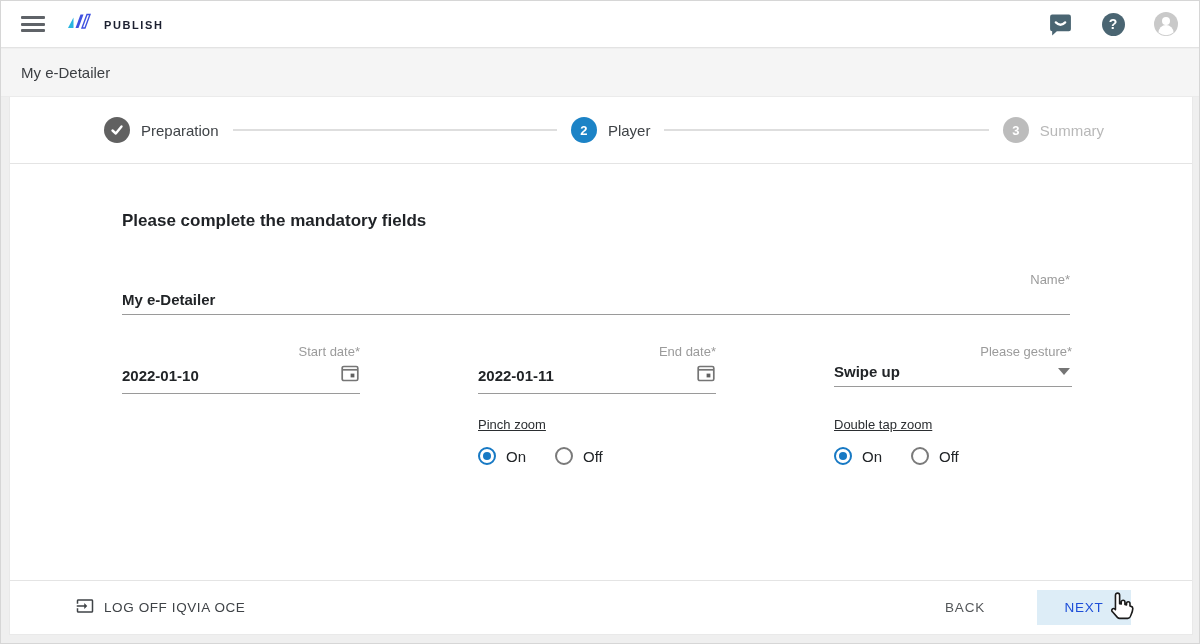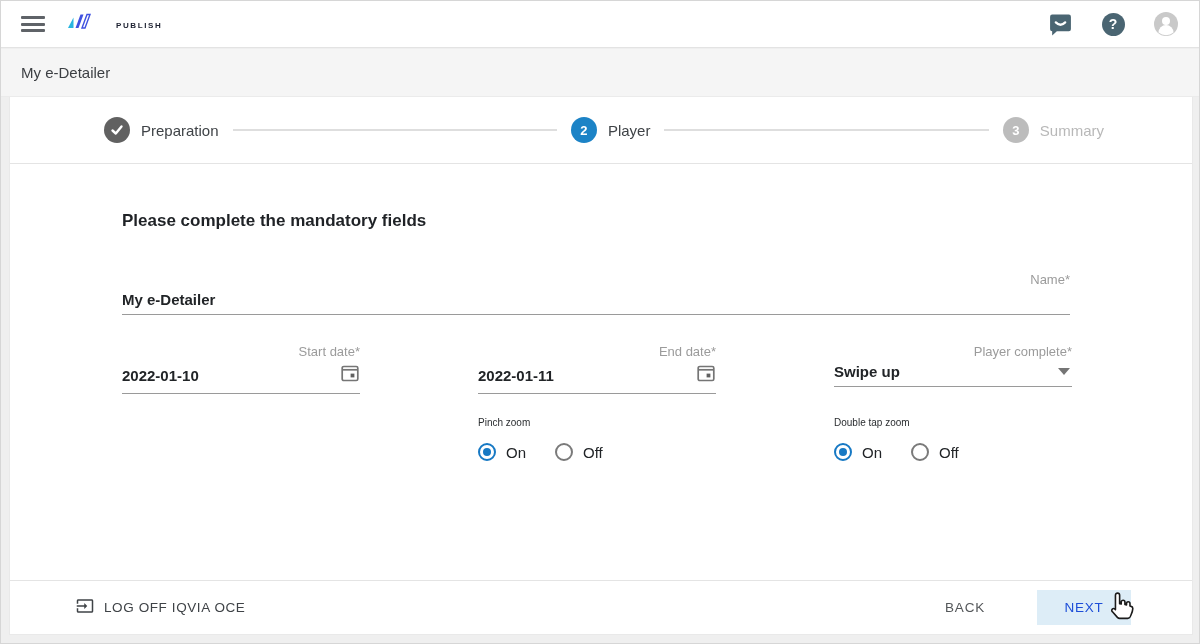--- a/index.html
+++ b/index.html
@@ -4,21 +4,21 @@
 <style>
   * { margin:0; padding:0; box-sizing:border-box; }
   html,body { width:1200px; height:644px; font-family:"Liberation Sans", sans-serif; background:#ffffff; overflow:hidden; }
   .viewport { position:relative; width:1200px; height:644px; border:1px solid #d6d6d6; background:#efefef; }
 
   
   .appbar { position:absolute; top:0; left:0; width:100%; height:47px; background:#ffffff; border-bottom:1px solid #e3e3e3; display:flex; align-items:center; padding:0 20px; }
   .hamburger { width:24px; height:16px; display:flex; flex-direction:column; justify-content:space-between; cursor:pointer; }
   .hamburger span { display:block; height:3px; background:#5f6368; border-radius:1px; }
   .logo { display:flex; align-items:center; margin-left:22px; }
-  .logo-text { font-size:12px; font-weight:700; color:#1c2030; letter-spacing:1.6px; font-variant:small-caps; text-transform:lowercase; margin-left:20px; }
+  .logo-text { font-size:16px; font-weight:700; color:#1c2030; letter-spacing:1.6px; font-variant:small-caps; text-transform:lowercase; margin-left:8px; }
   .appbar-right { margin-left:auto; display:flex; align-items:center; gap:27px; }
   .iconbtn { width:26px; height:26px; display:flex; align-items:center; justify-content:center; cursor:pointer; }
   .help-circle { width:23px; height:23px; border-radius:50%; background:#4a6572; color:#ffffff; font-size:14px; font-weight:700; display:flex; align-items:center; justify-content:center; }
 
   
   .breadcrumb-bar { position:absolute; top:48px; left:0; width:100%; height:48px; background:#f5f5f5; border-bottom:1px solid #ebebeb; display:flex; align-items:center; padding:0 20px; }
   .breadcrumb-title { font-size:15px; color:#3c3f43; }
 
   
   .card { position:absolute; top:96px; left:8px; width:1184px; height:538px; background:#ffffff; border:1px solid #e9e9e9; border-top:none; }
@@ -43,21 +43,21 @@
   .field-value { font-size:15px; font-weight:700; color:#212427; }
   .f-name { left:112px; top:108px; width:948px; }
   .f-start { left:112px; top:180px; width:238px; }
   .f-end { left:468px; top:180px; width:238px; }
   .f-gesture { left:824px; top:180px; width:238px; }
   .caret-down { width:0; height:0; border-left:6px solid transparent; border-right:6px solid transparent; border-top:7px solid #757575; margin-right:2px; cursor:pointer; }
 
   .radio-group { position:absolute; top:253px; }
   .rg-pinch { left:468px; }
   .rg-double { left:824px; }
-  .radio-group-label { font-size:10px; color:#2b2e31; }
+  .radio-group-label { font-size:13px; color:#2b2e31;text-decoration:underline; }
   .radio-row { display:flex; align-items:center; margin-top:15px; }
   .radio { width:18px; height:18px; border-radius:50%; border:2px solid #7a7a7a; position:relative; cursor:pointer; flex:0 0 auto; }
   .radio.selected { border-color:#1779c4; }
   .radio.selected::after { content:""; position:absolute; left:3px; top:3px; width:8px; height:8px; border-radius:50%; background:#1779c4; }
   .radio-label { font-size:15px; color:#212427; margin-left:10px; margin-right:29px; }
 
   
   .card-footer { position:absolute; left:0; bottom:0; width:100%; height:54px; border-top:1px solid #e4e4e4; display:flex; align-items:center; padding:0 61px 0 66px; background:#ffffff;margin-top:48px; }
   .logoff { display:flex; align-items:center; cursor:pointer; }
   .logoff-label { font-size:13.5px; color:#3f4347; letter-spacing:.6px; margin-left:10px; }
@@ -167,21 +167,21 @@
             <svg width="20" height="20" viewBox="0 0 20 20">
               <rect x="2.2" y="3.5" width="15.6" height="14" rx="1.6" fill="none" stroke="#757575" stroke-width="1.7"></rect>
               <line x1="2.2" y1="6.8" x2="17.8" y2="6.8" stroke="#757575" stroke-width="1.7"></line>
               <rect x="10.6" y="10.6" width="3.8" height="3.8" fill="#616161"></rect>
             </svg>
           </span>
         </div>
       </div>
 
       <div class="field f-gesture">
-        <div class="field-label">Player complete*</div>
+        <div class="field-label">Please gesture*</div>
         <div class="field-value-row">
           <span class="field-value">Swipe up</span>
           <span class="caret-down"></span>
         </div>
       </div>
 
       <div class="radio-group rg-pinch">
         <div class="radio-group-label">Pinch zoom</div>
         <div class="radio-row">
           <span class="radio selected"></span>

